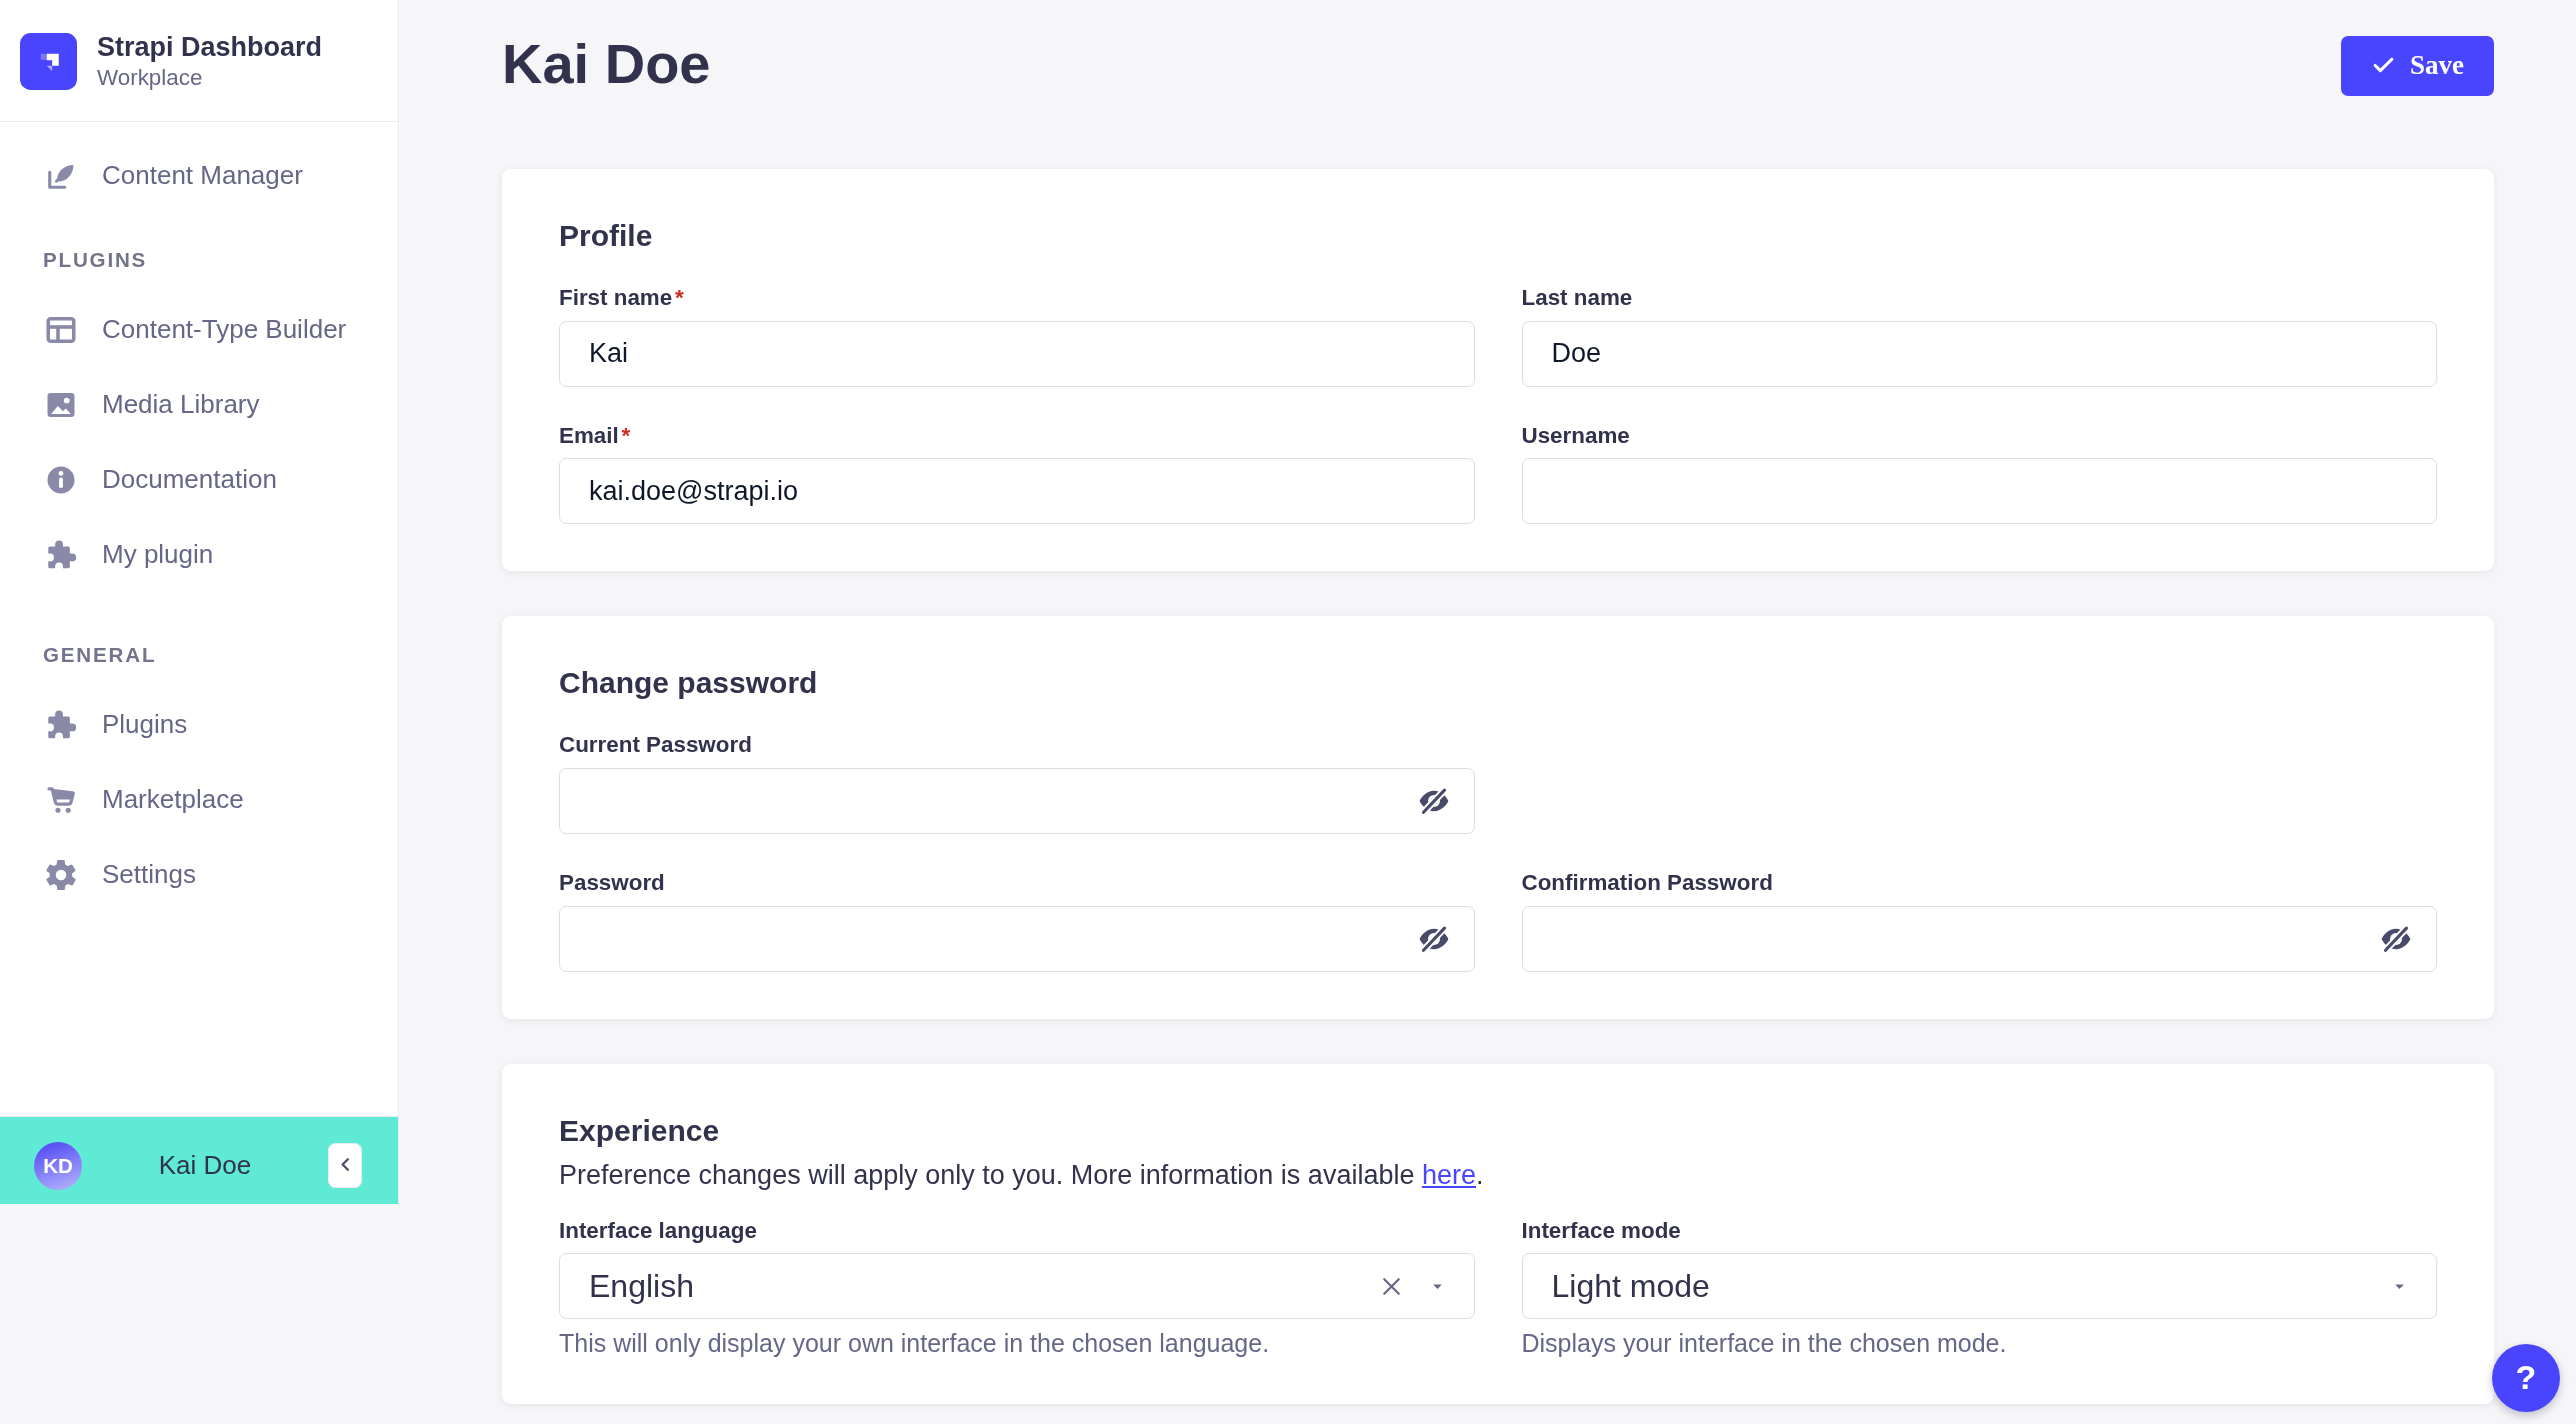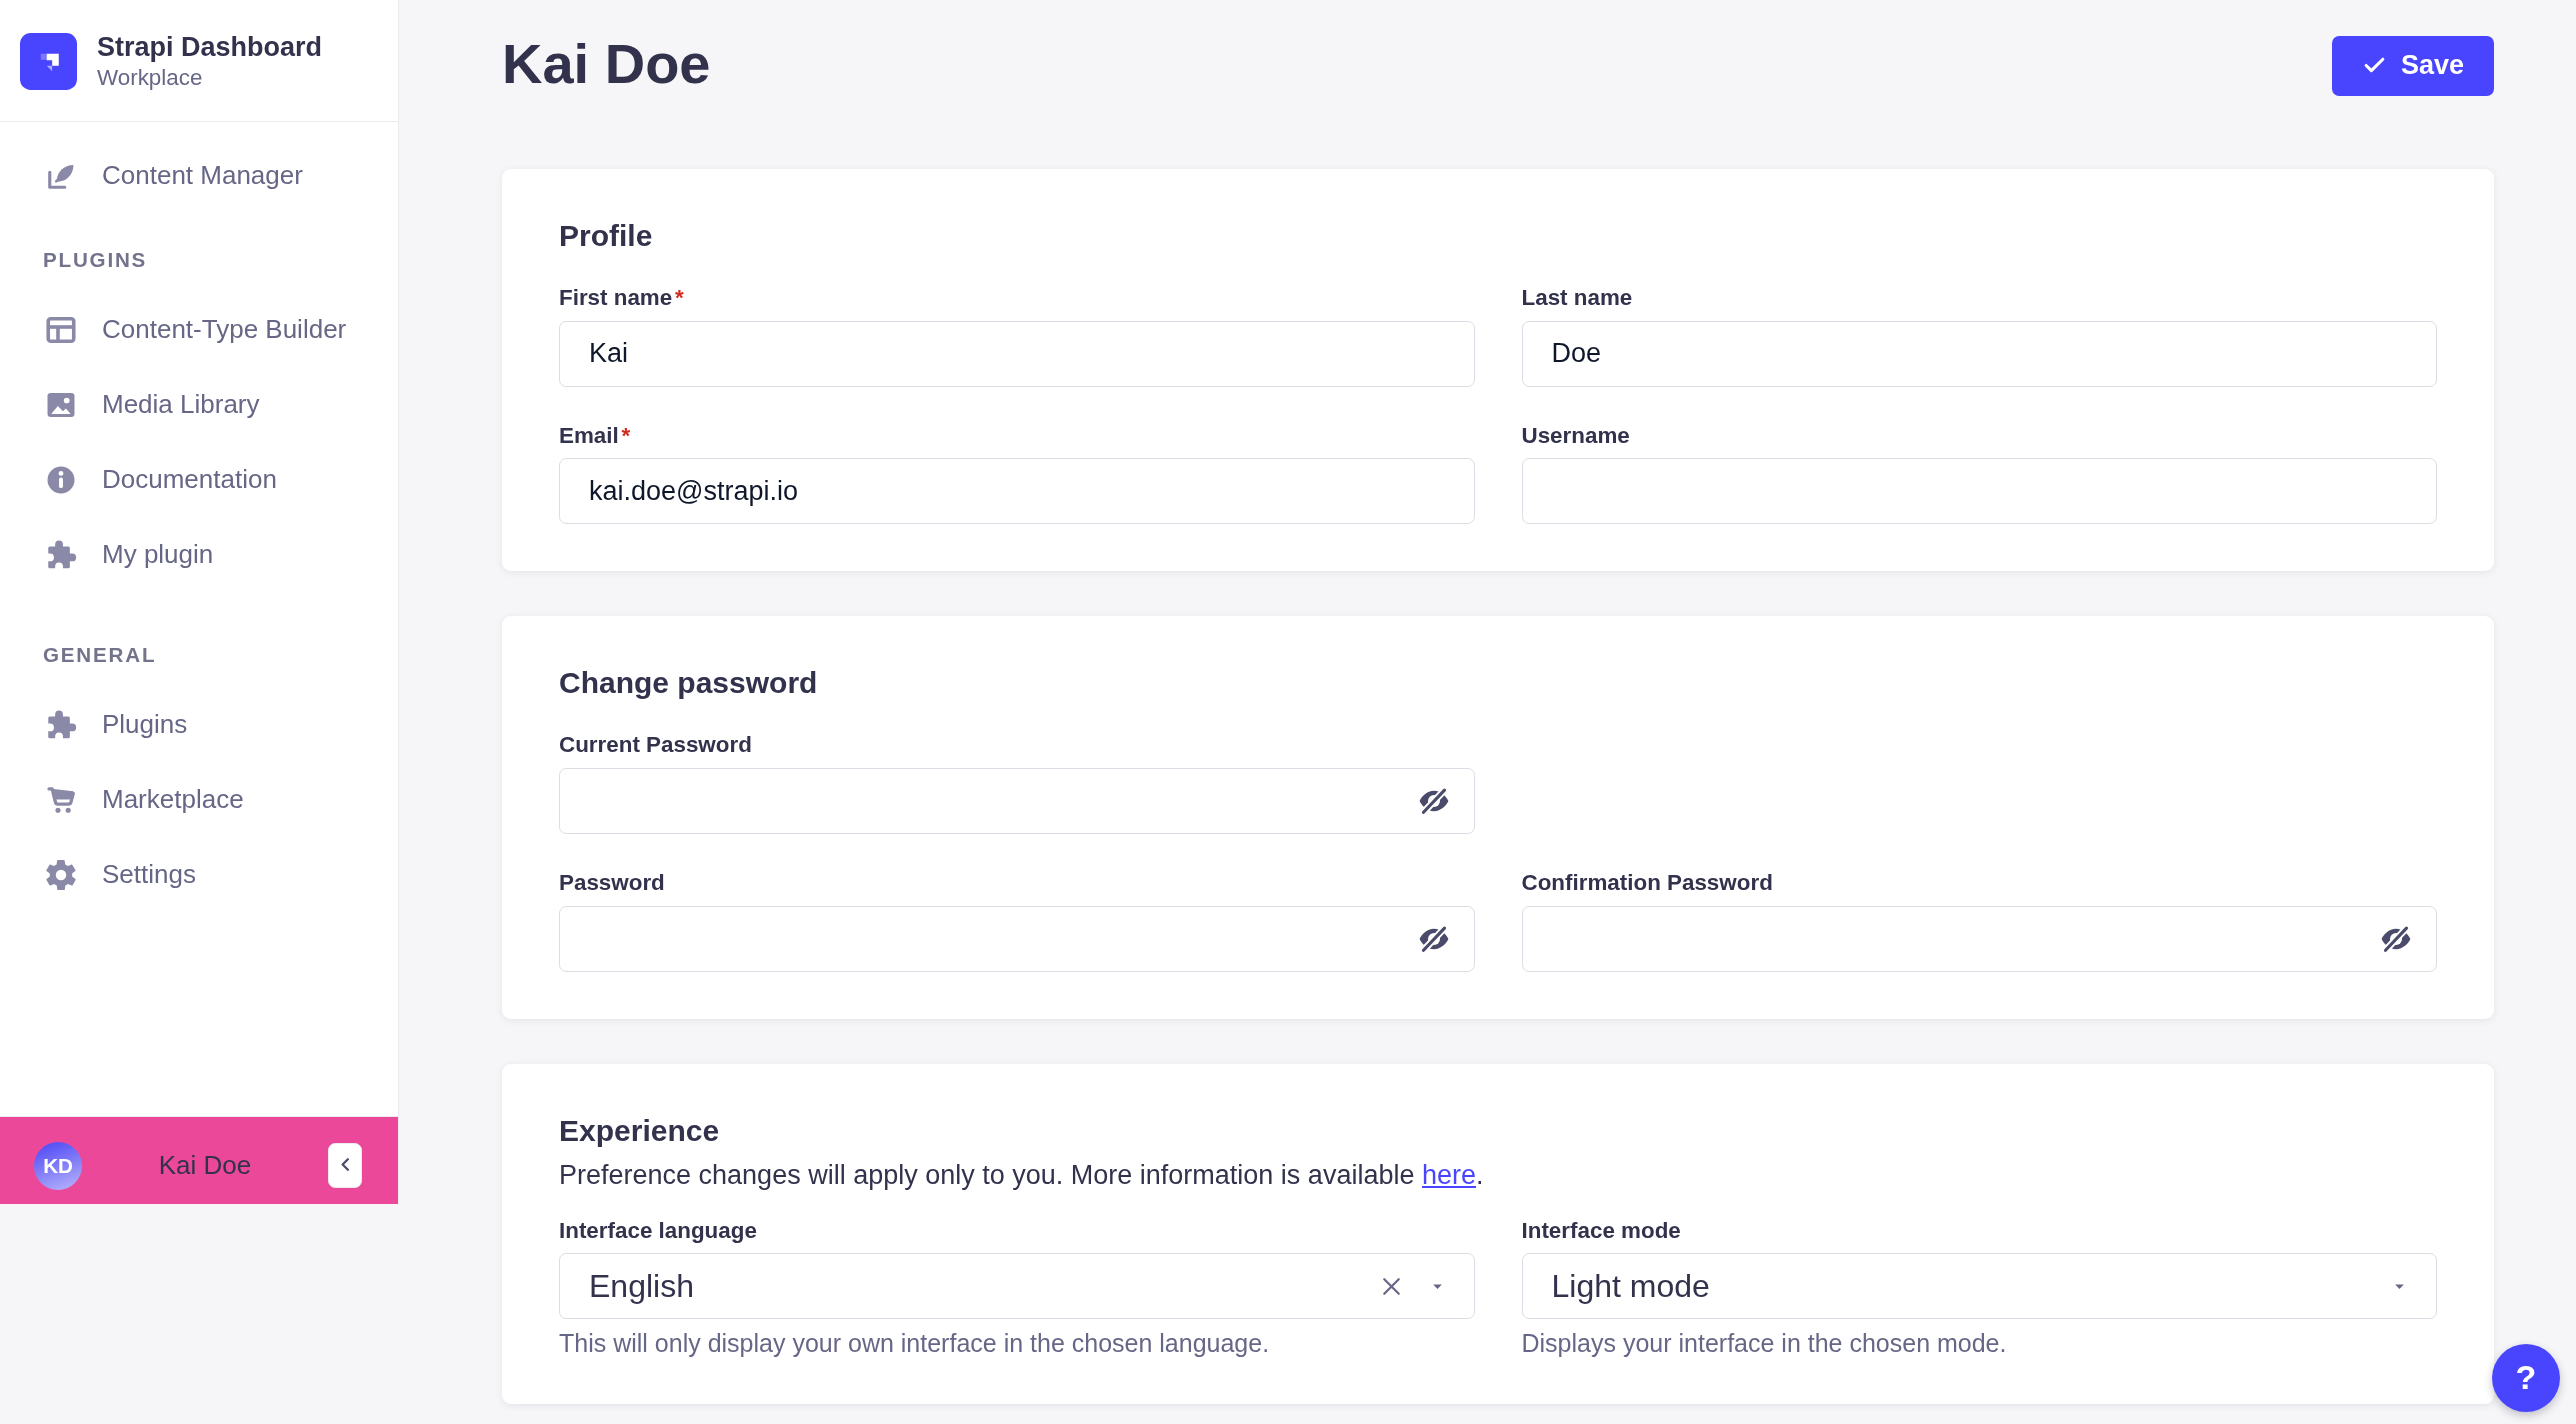--- a/index.html
+++ b/index.html
@@ -36,21 +36,21 @@
   .nav-item .nv-label { font-size:26px; color:#666687; font-weight:500; }
   .nav-section {
     font-size:20.6px; font-weight:700; letter-spacing:1.8px; color:#73738c;
     padding-left:43px; margin-top:50px; margin-bottom:20px; line-height:25px;
   }
   .nav-section.first { margin-top:34px; }
   .side-footer {
     position:absolute; bottom:0; left:0; width:100%; height:88px;
     border-top:1.8px solid #eaeaef;
     display:flex; align-items:center; justify-content:space-between;
-    padding:10px 36px 0 34px; background:#ec4899;
+    padding:10px 36px 0 34px; background:#5eead4;
   }
   .avatar {
     width:48px; height:48px; border-radius:50%;
     background:linear-gradient(160deg,#5a54f5 15%,#b9b7fd 100%);
     color:#fff; font-size:20.6px; font-weight:700;
     display:flex; align-items:center; justify-content:center;
   }
   .footer-name { font-size:26px; color:#32324d; }
   .collapse-btn {
     width:34px; height:45px; border:1.8px solid #eaeaef; border-radius:7.2px;
@@ -58,21 +58,21 @@
   }
   
   .main { flex:1; padding:32px 82px 0 103px; }
   .page-header { display:flex; align-items:flex-start; justify-content:space-between; }
   .page-title { font-size:56px; font-weight:700; color:#32324d; line-height:64px; }
   .save-btn {
     margin-top:3.6px;
     display:flex; align-items:center; gap:14.3px;
     background:#4945ff; color:#fff; border:none; border-radius:7.2px;
     height:60px; padding:0 30px; font-size:27px; font-weight:600;
-    font-family:Liberation Sans, sans-serif; cursor:pointer;
+    font-family:Liberation Serif, serif; cursor:pointer;
   }
   .card {
     background:#fff; border-radius:9px;
     box-shadow:0 1.8px 7.2px rgba(33,33,52,.08);
     padding:47px 57px; margin-top:45px;
   }
   .card.first { margin-top:73px; }
   .card-title { font-size:30px; font-weight:700; color:#32324d; line-height:39px; }
   .card-sub { font-size:27px; color:#32324d; line-height:32px; margin-top:9px; }
   .card-sub a { color:#4945ff; text-decoration:underline; cursor:pointer; }

